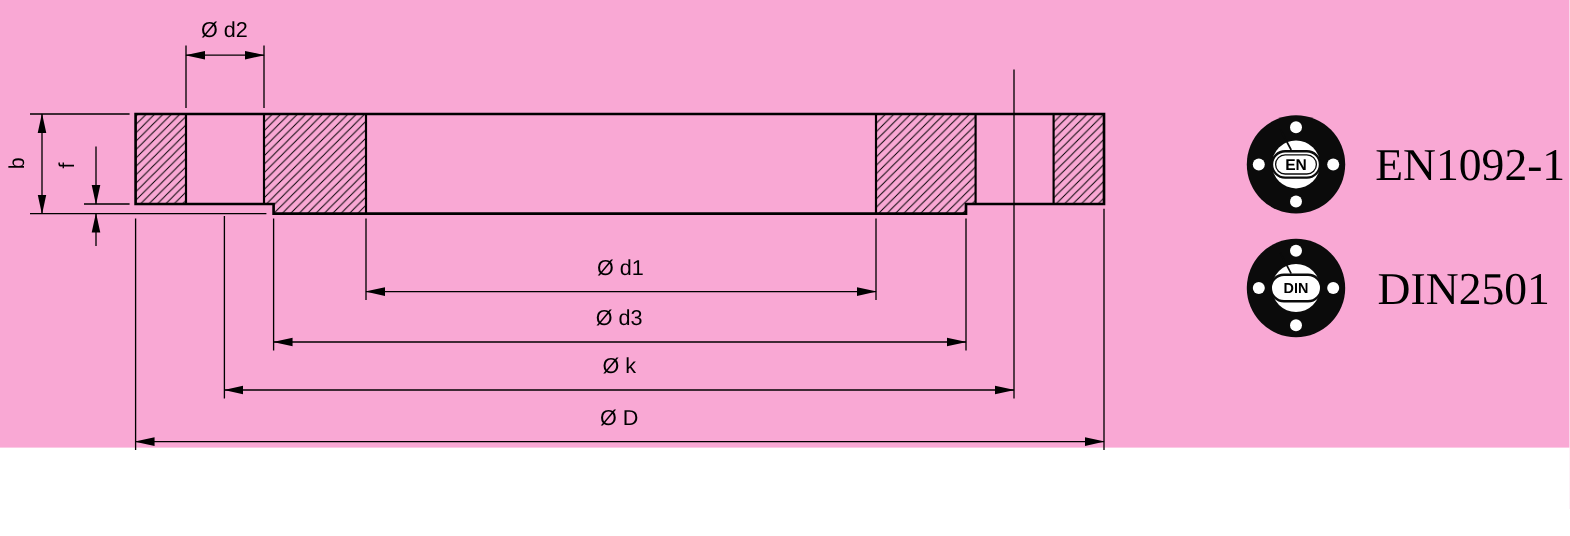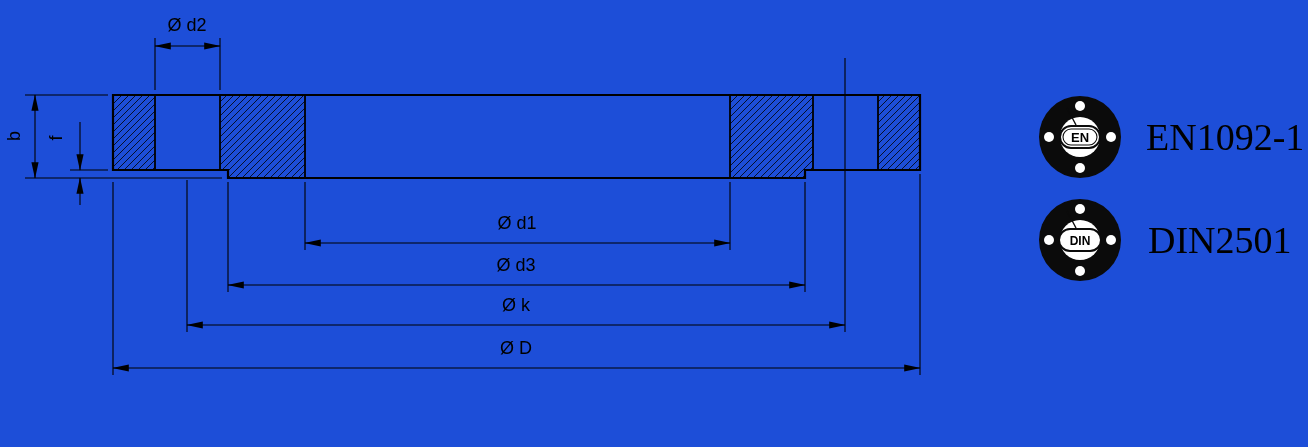--- a/index.html
+++ b/index.html
@@ -7,22 +7,22 @@
     padding: 0;
     background: #ffffff;
     width: 1308px;
     height: 447px;
     font-family: "Liberation Sans", sans-serif;
     overflow: hidden;
   }
   .stage {
     position: relative;
     width: 1308px;
-    height: 447px;
-    background: #1d4ed8;
+    height: 373px;
+    background: #f9a8d4;
   }
   svg { display: block; }
   .outline   { stroke: #000; stroke-width: 2.2; fill: none; stroke-linejoin: miter; }
   .edge      { stroke: #000; stroke-width: 1.8; fill: none; }
   .dim       { stroke: #000; stroke-width: 1.1; fill: none; }
   .hatched   { fill: url(#hatch); stroke: none; }
   .dim-label {
     font-family: "Liberation Sans", sans-serif;
     font-size: 18px;
     fill: #000;

